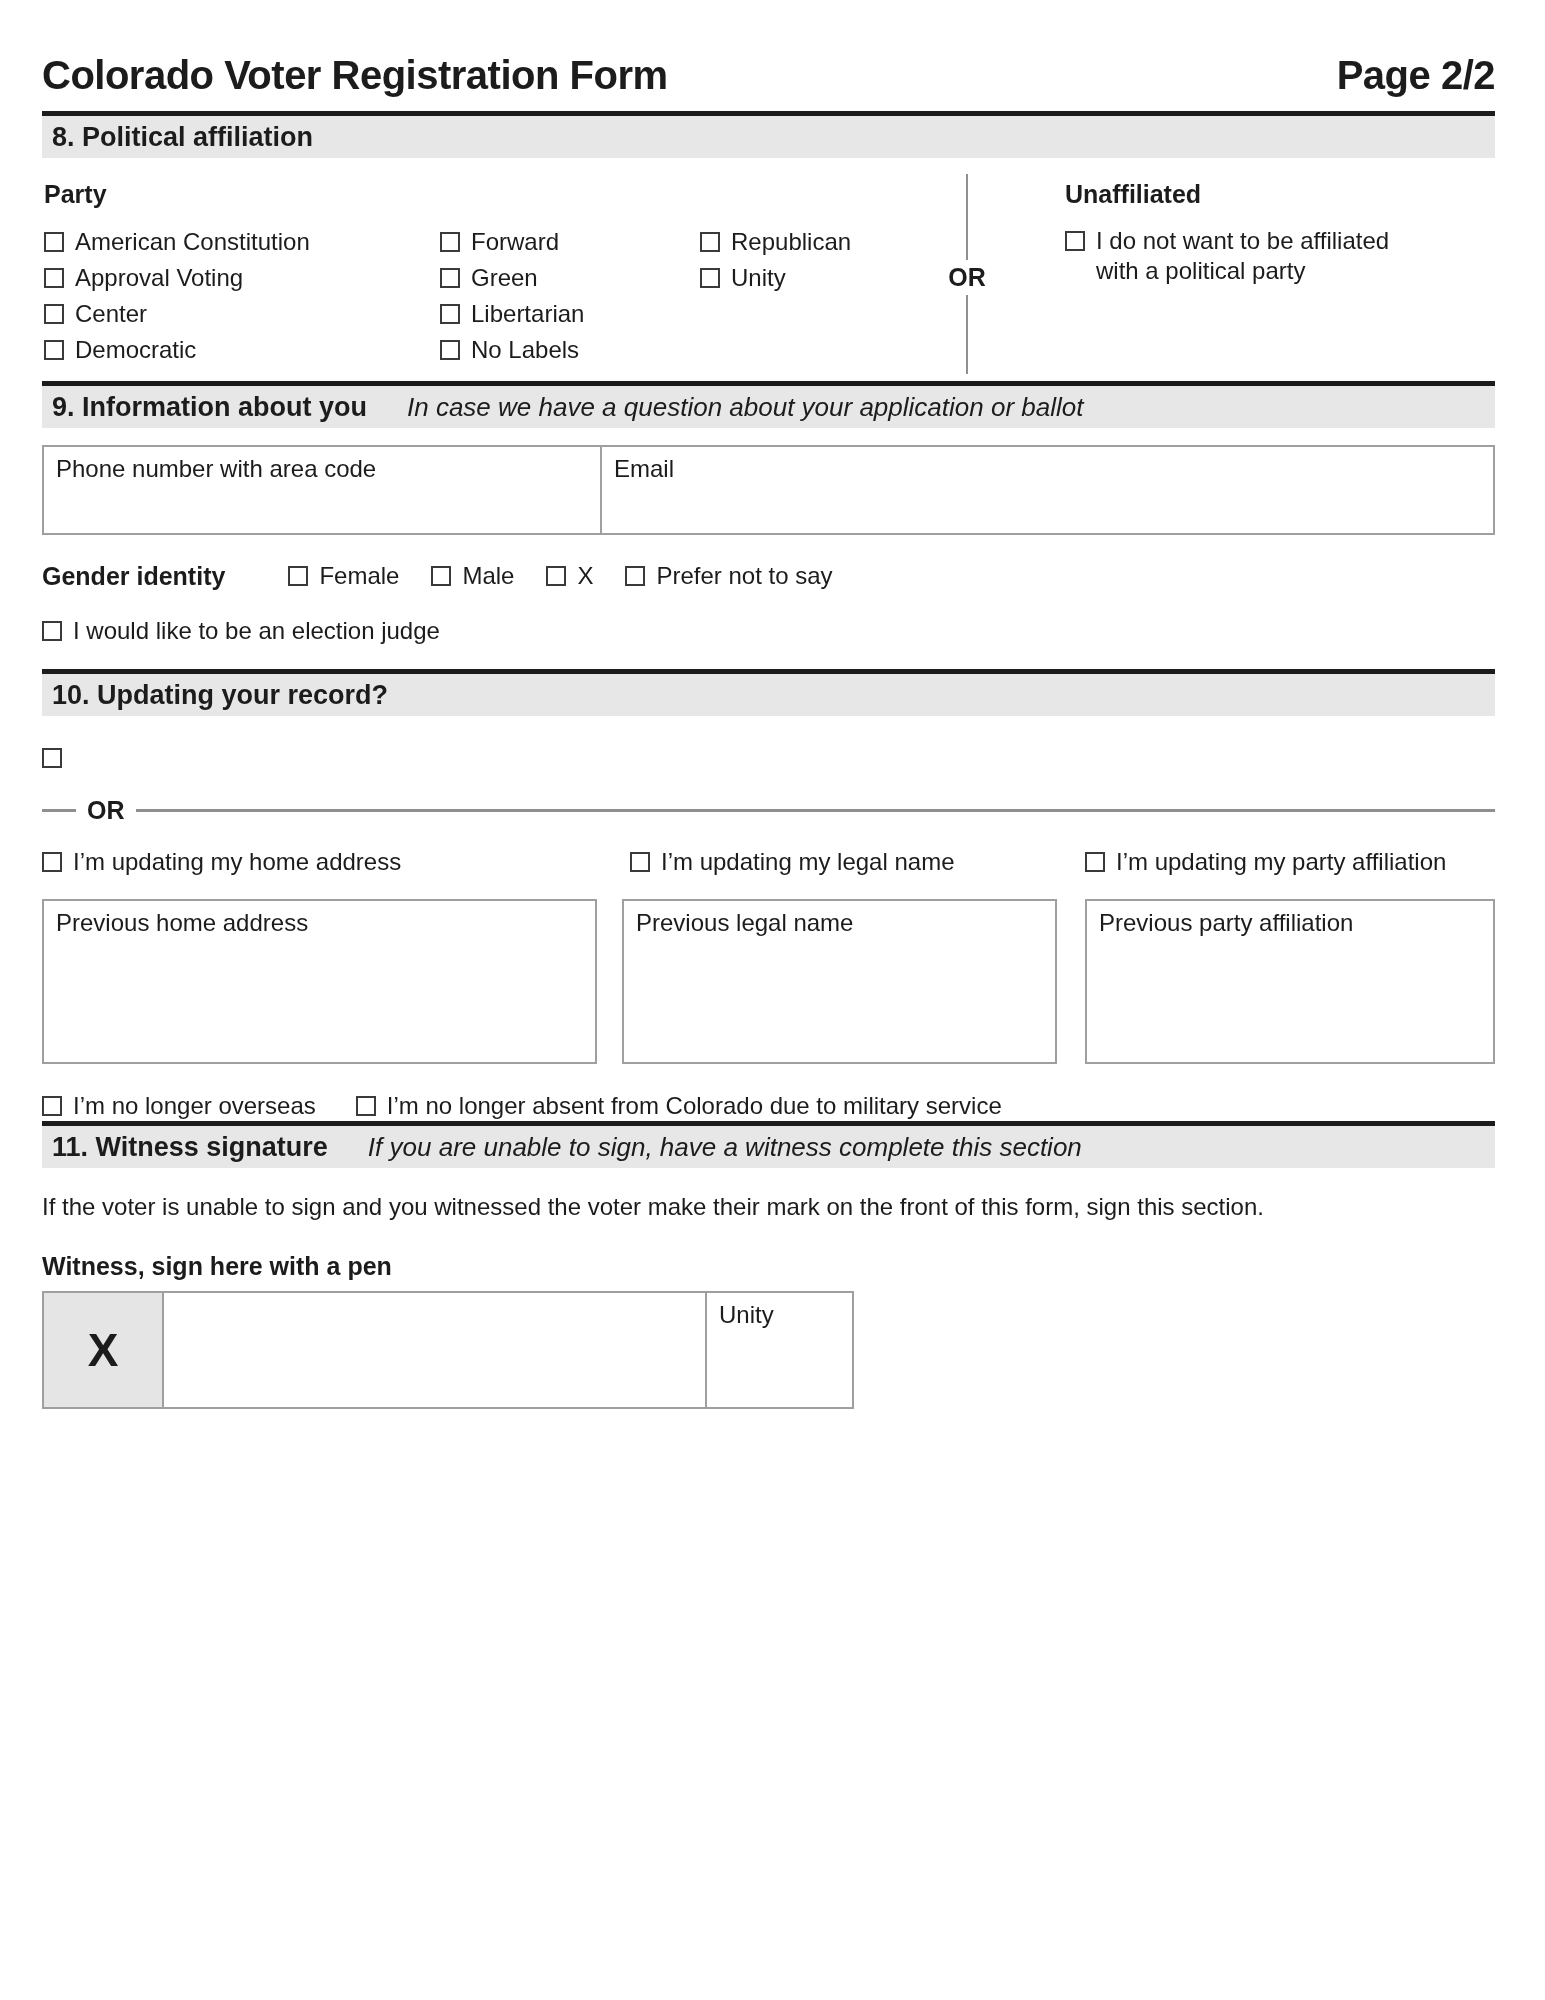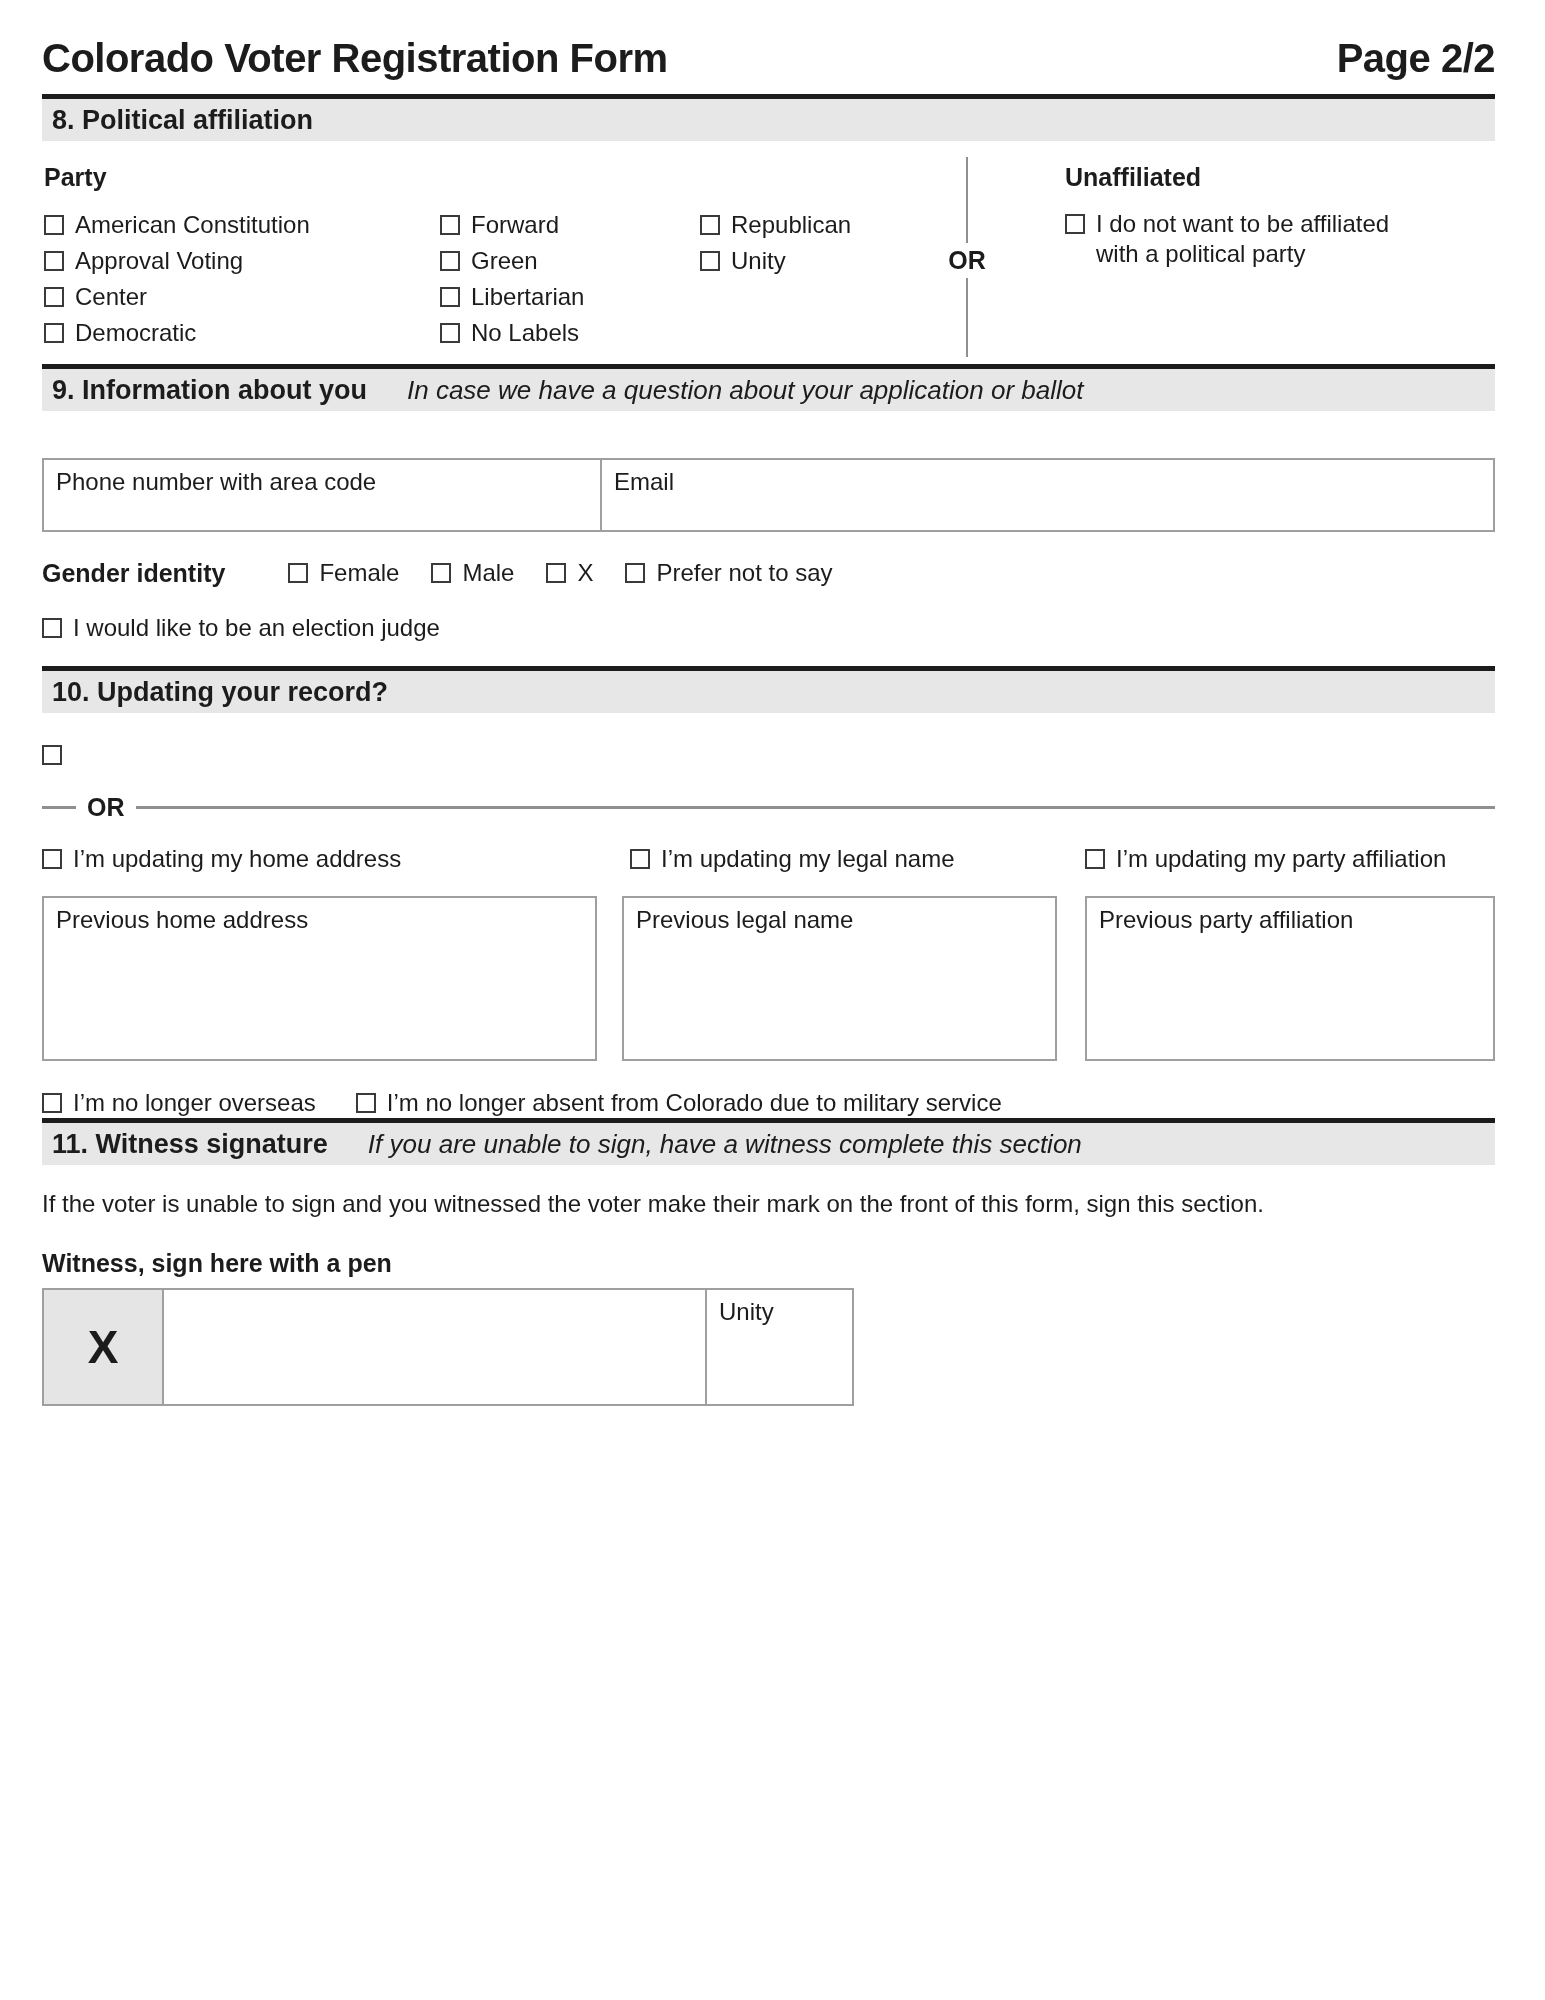--- a/index.html
+++ b/index.html
@@ -8,21 +8,21 @@
     position:relative;
     width:1545px; height:2000px;
     background:#ffffff;
     font-family:"Liberation Sans", sans-serif;
     color:#1c1c1c;
     overflow:hidden;
   }
   .content { padding:0 50px 0 42px; }
 
   
-  .hdr { display:flex; justify-content:space-between; align-items:flex-start; padding-top:36px; margin-bottom:13px; }
+  .hdr { display:flex; justify-content:space-between; align-items:flex-start; padding-top:36px; margin-bottom:13px;margin-top:17px; }
   .hdr-title, .hdr-page { font-size:40px; font-weight:bold; letter-spacing:-0.5px; }
 
   
   .rule { height:5px; background:#1c1c1c; }
   .bar { height:42px; background:#e7e7e7; display:flex; align-items:center; padding:0 10px; }
   .bar-title { font-size:27px; font-weight:bold; }
   .bar-sub { font-size:26px; font-style:italic; margin-left:40px; }
 
   
   .cbi { display:flex; align-items:center; font-size:24px; line-height:30px; }
@@ -39,21 +39,21 @@
   .orcol { position:absolute; left:899px; top:16px; width:52px; height:200px;
            display:flex; flex-direction:column; align-items:center; }
   .vline { width:2px; background:#8f8f8f; }
   .vline.topseg { height:86px; } .vline.botseg { flex:1; }
   .ortext8 { font-size:25px; font-weight:bold; margin:3px 0; }
   .unaff { position:absolute; left:1023px; top:22px; width:440px; }
   .unaff-title { font-size:25px; font-weight:bold; margin-bottom:17px; }
   .unaff .lbl { width:312px; }
 
   
-  .tbl { margin-top:47px; height:74px; border:2px solid #9f9f9f; display:flex; }
+  .tbl { margin-top:17px; height:90px; border:2px solid #9f9f9f; display:flex; }
   .tbl-cell { padding:8px 12px; font-size:24px; }
   .tbl-phone { width:558px; border-right:2px solid #9f9f9f; }
   .tbl-email { flex:1; }
   .gender-row { margin-top:26px; display:flex; align-items:center; gap:32px; height:30px; }
   .gender-lbl { font-size:25px; font-weight:bold; margin-right:31px; }
   .judge-row { margin-top:25px; height:30px; margin-bottom:23px; }
 
   
   .first-row { margin-top:27px; height:30px; }
   .ordiv { margin-top:22px; height:30px; display:flex; align-items:center; }

